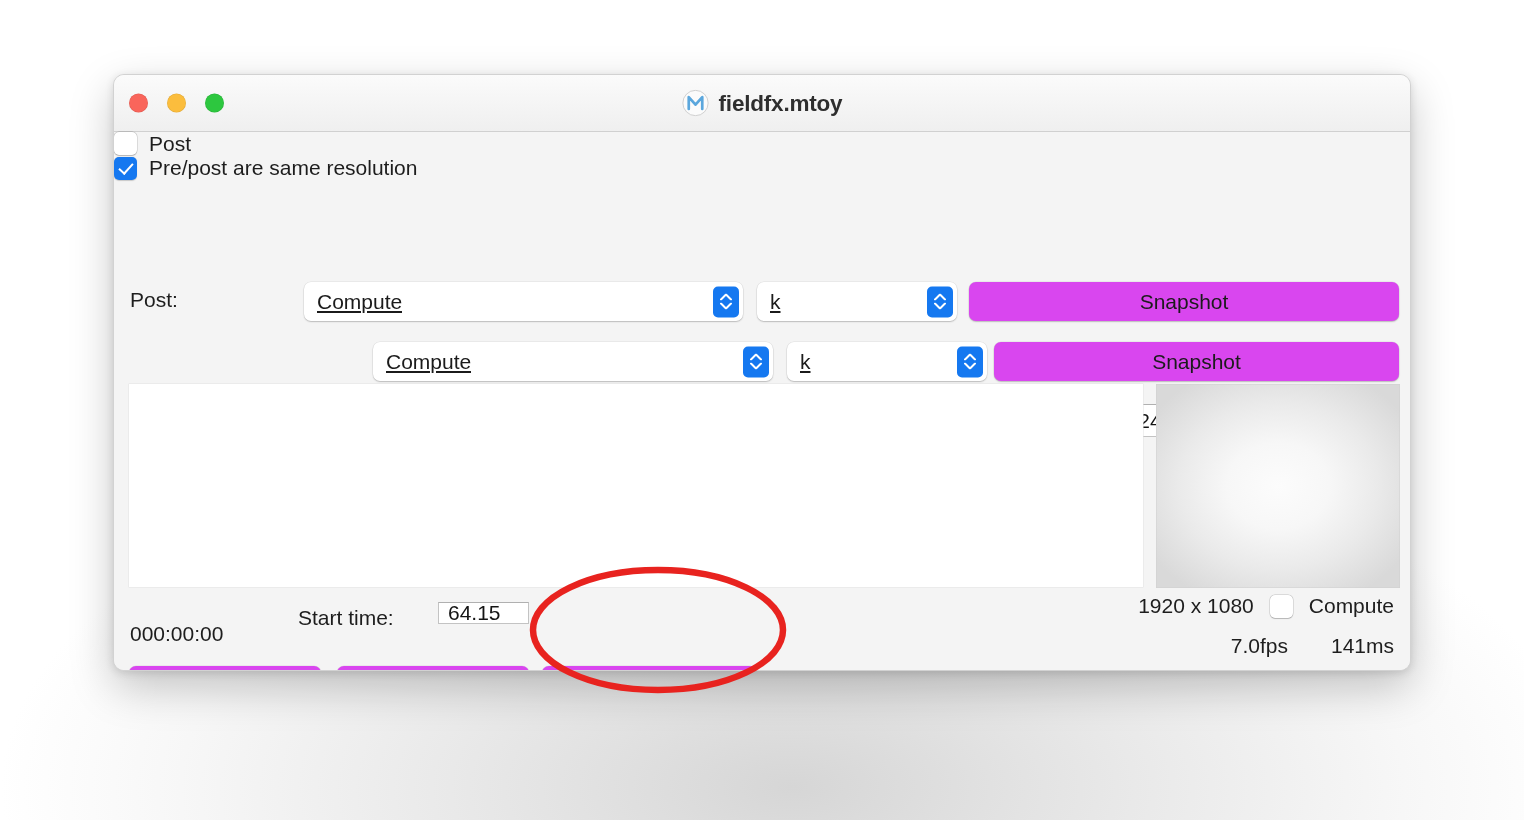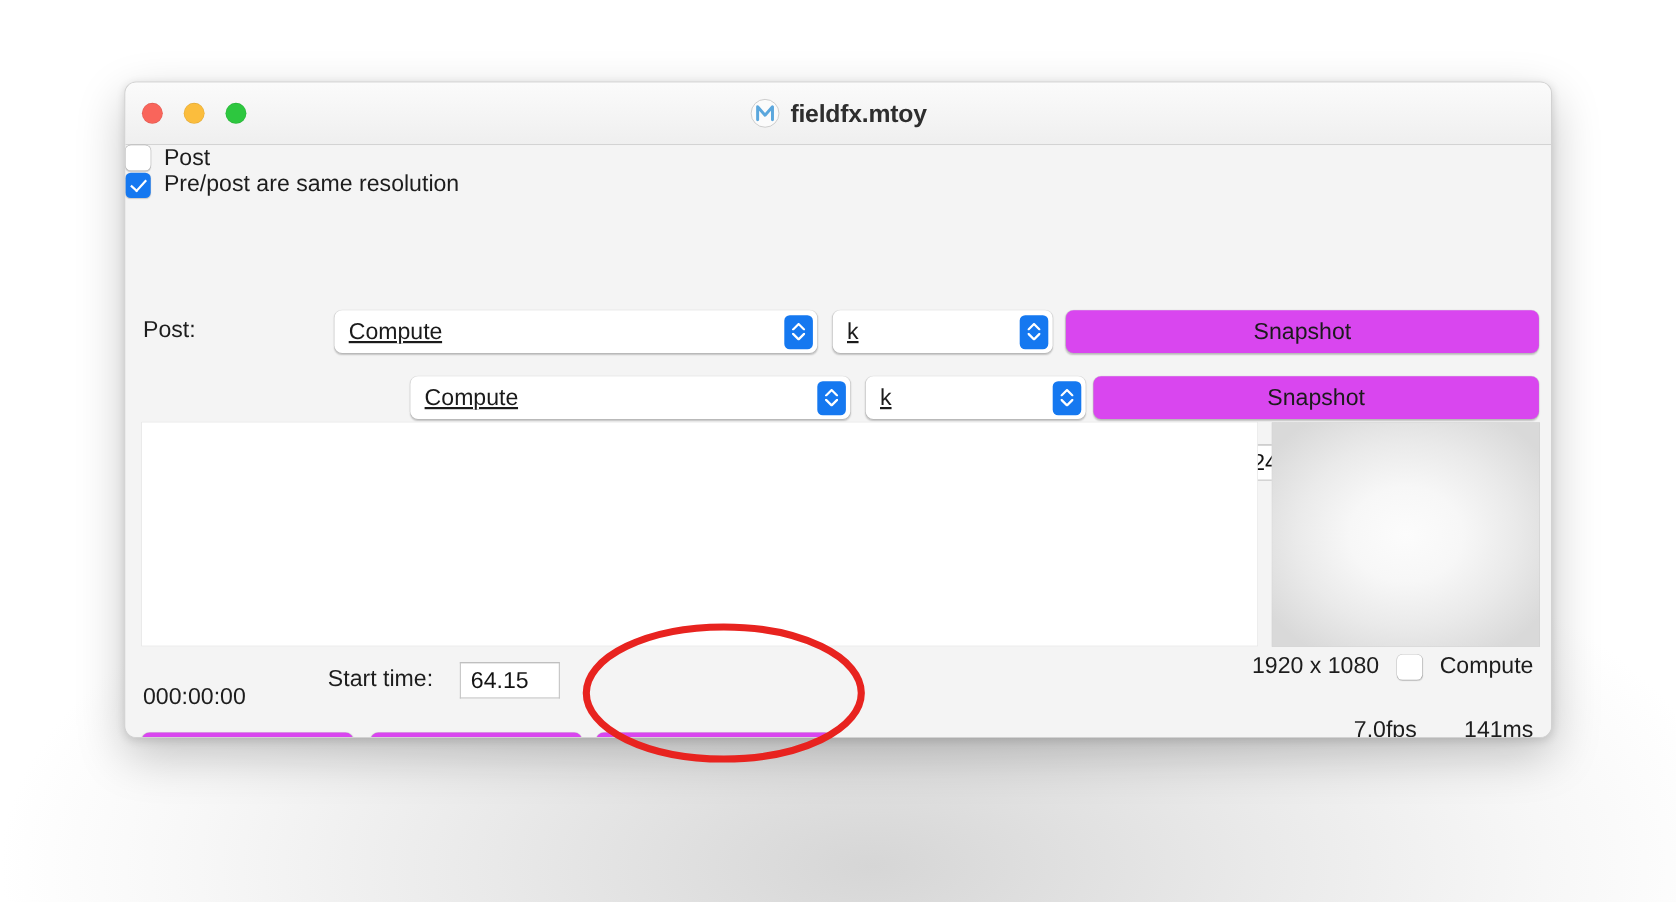--- a/index.html
+++ b/index.html
@@ -204,34 +204,34 @@
     width: 244px;
     height: 204px;
     background:
       radial-gradient(ellipse 62% 62% at 50% 50%, #fcfcfc 0%, #f7f7f7 34%, #eaeaea 66%, #d9d9d9 100%);
     box-shadow: inset 0 0 0 0.5px #cfcfcf;
   }
 
   
   #timecode    { position: absolute; left: 16px;  top: 474px; margin-top: 16px; }
   #start-label { position: absolute; left: 184px; top: 474px; }
-  #start-field { left: 304px; top: 470px; width: 91px; height: 33px; }
+  #start-field { left: 324px; top: 470px; width: 91px; height: 22px; }
 
   #res-line {
     position: absolute;
     right: 16px;
     top: 462px;
     display: flex;
     align-items: center;
     gap: 16px;
   }
   #fps-line {
     position: absolute;
     right: 16px;
-    top: 520px;
+    top: 502px;
     display: flex;
     align-items: center;
     gap: 43px;
   }
 
   
   #btn-rewind { left: 15px;  top: 534px; width: 192px; height: 39px; }
   #btn-play   { left: 223px; top: 534px; width: 192px; height: 39px; }
   #btn-debug  { left: 428px; top: 534px; width: 215px; height: 39px; }
 

